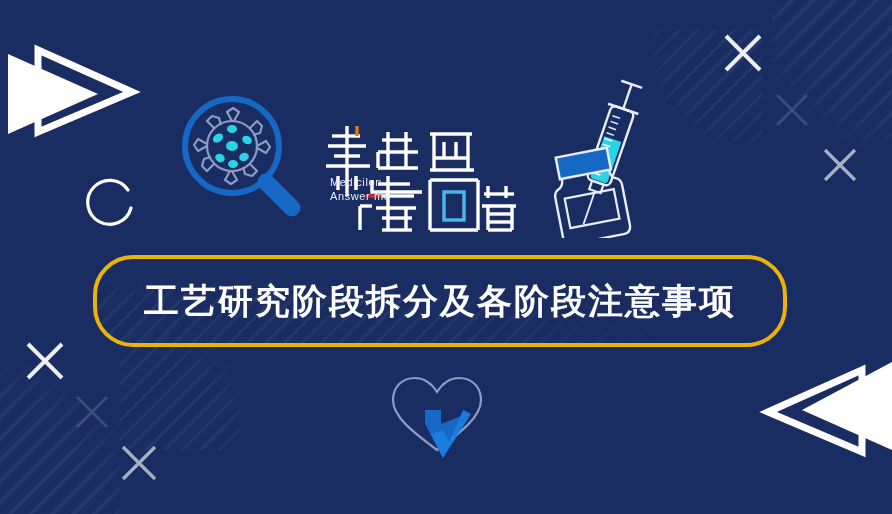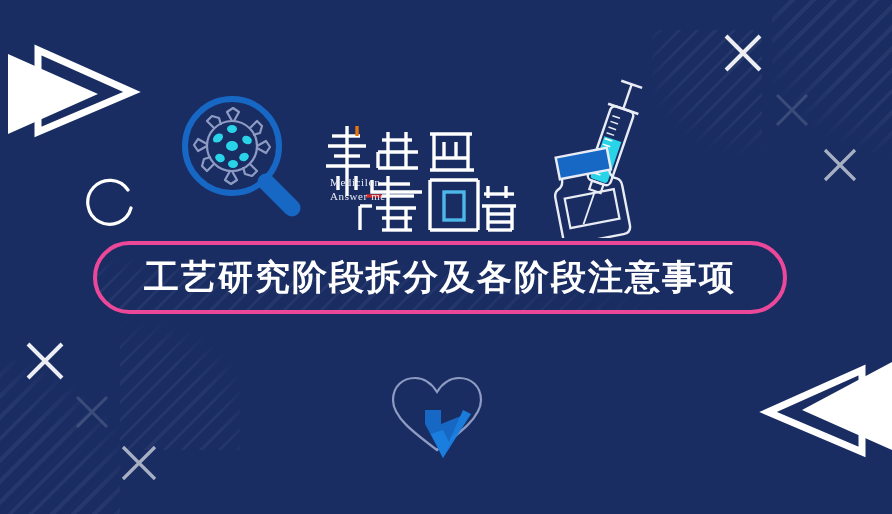--- a/index.html
+++ b/index.html
@@ -81,24 +81,24 @@
   
   .tri-group { position: absolute; }
 
   
   .icon-abs { position: absolute; }
 
   
   #title-pill {
     position: absolute;
     left: 93px;
-    top: 241px;
+    top: 255px;
     width: 694px;
-    height: 73px;
-    border: 4px solid #ec4899;
+    height: 92px;
+    border: 4px solid #eab308;
     border-radius: 40px;
     box-sizing: border-box;
     display: flex;
     align-items: center;
     justify-content: center;
     overflow: hidden;
   }
   #title-pill .pill-stripes {
     position: absolute;
     inset: 0;
@@ -130,21 +130,21 @@
     height: 118px;
   }
   #logo-en {
     position: absolute;
     left: 4px;
     top: 57px;
     color: #e9ecf5;
     font-size: 11px;
     line-height: 14px;
     letter-spacing: 0.6px;
-    font-family: Liberation Serif, serif;
+    font-family: Liberation Sans, sans-serif;
   }
   #logo-en div { white-space: nowrap; }
 </style>
 </head>
 <body>
 
 <div id="banner">
 
   <div class="stripes stripes-tr"></div>
   <div class="stripes stripes-bl"></div>

